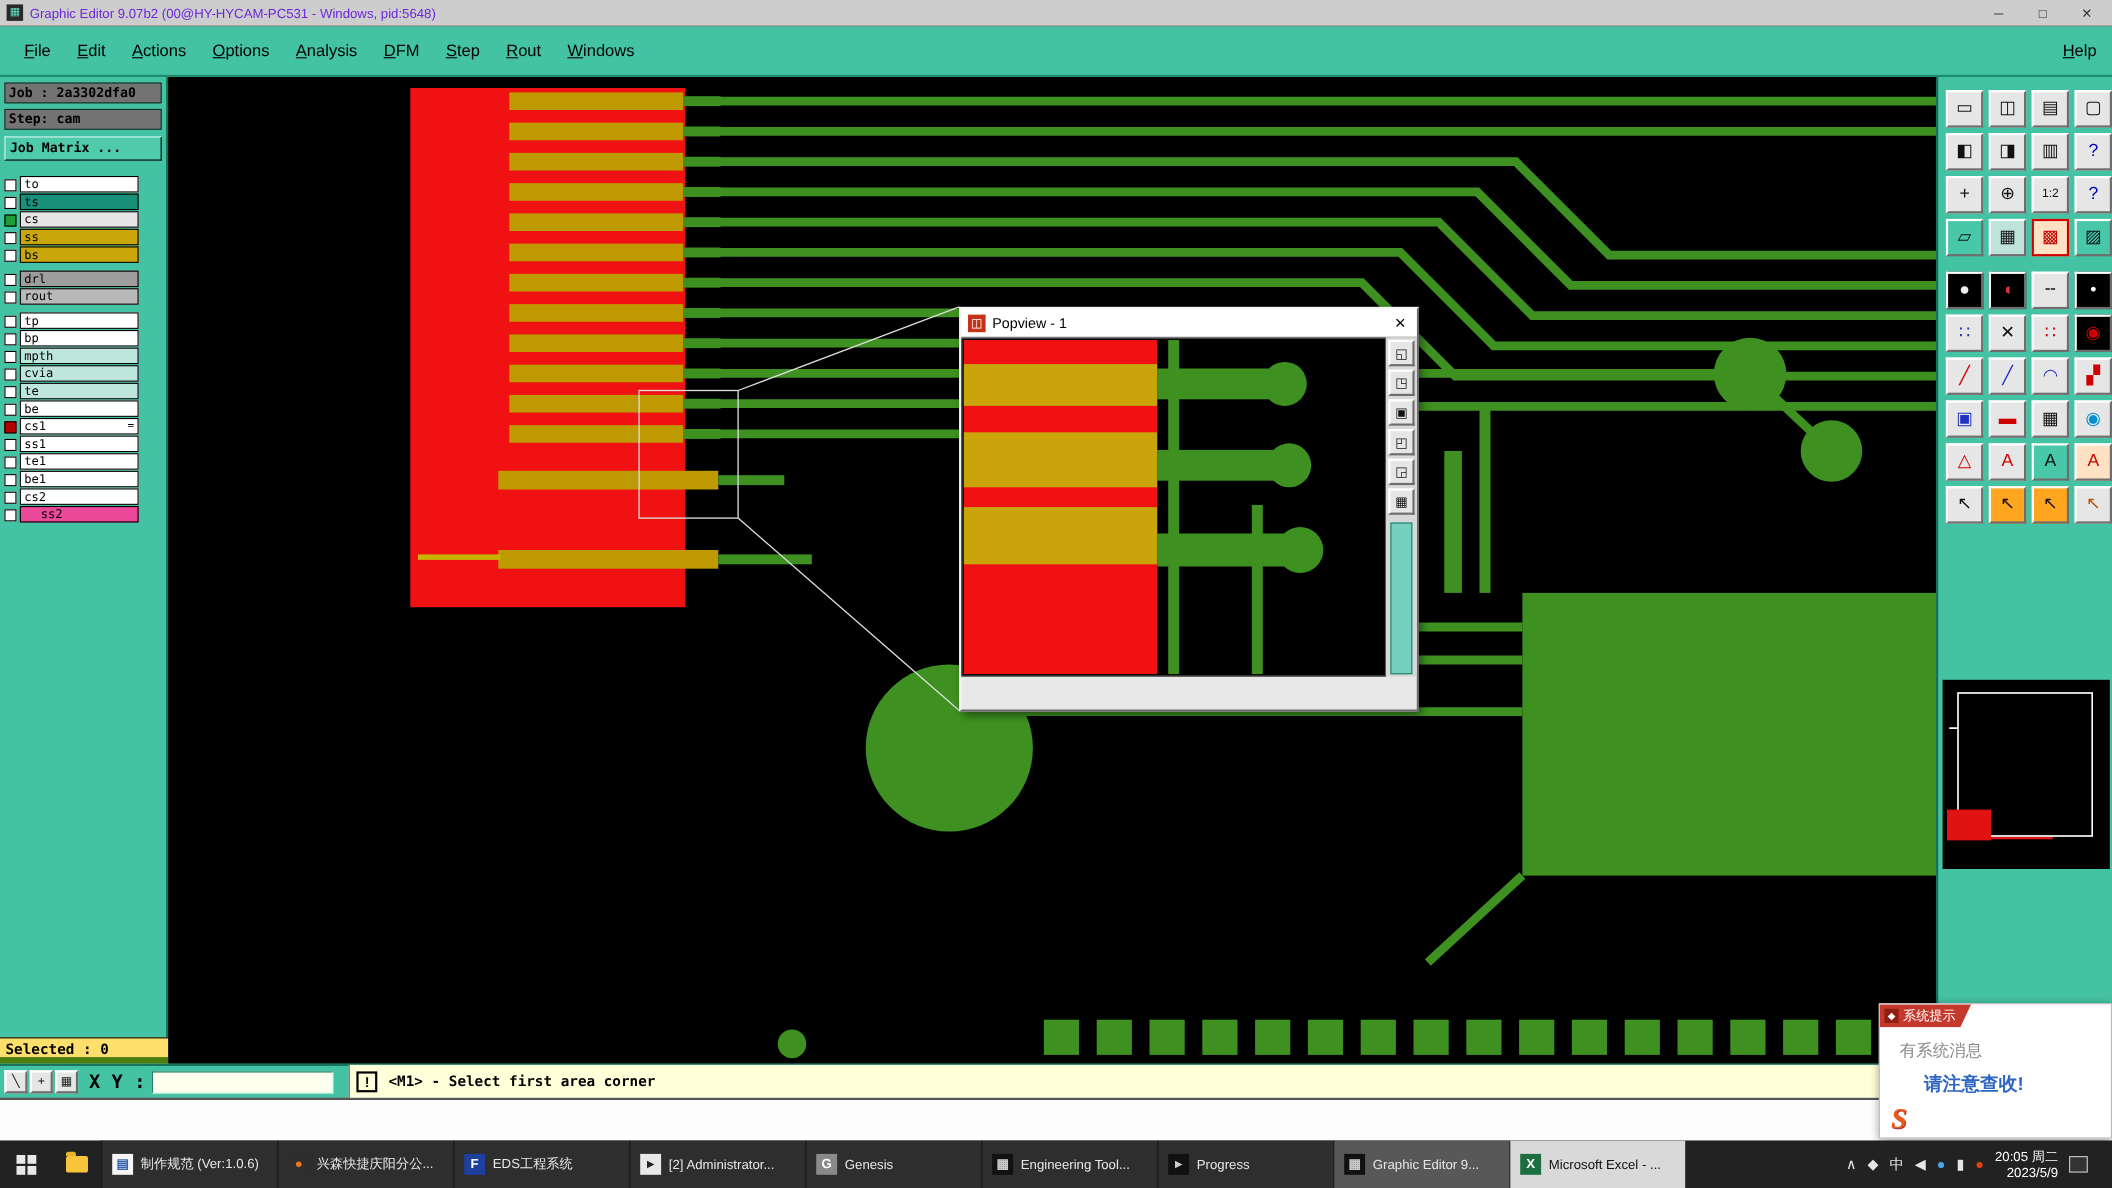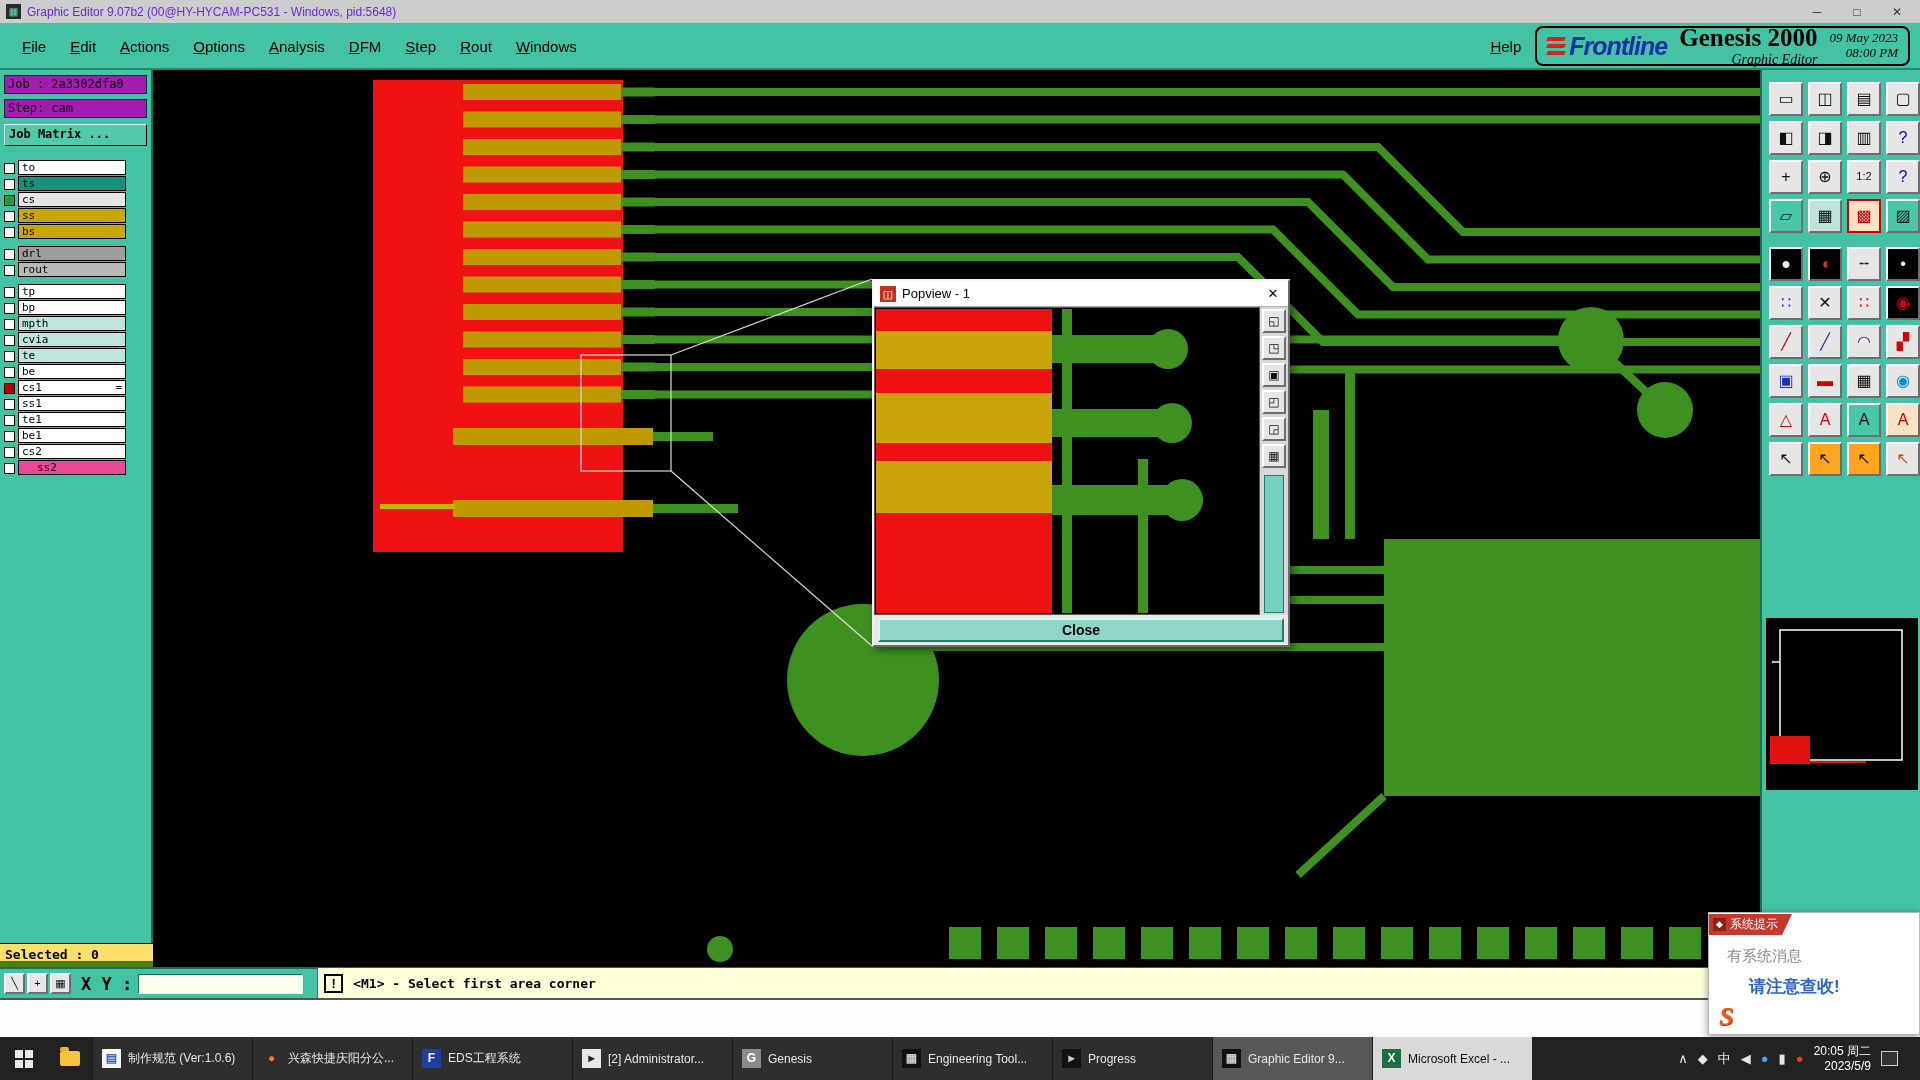--- a/index.html
+++ b/index.html
@@ -25,21 +25,21 @@
   #stripes{display:flex;flex-direction:column;gap:3px}
   #stripes div{width:18px;height:4px;background:#E02020;transform:skewX(-25deg)}
   #frontline-name{font-style:italic;font-weight:bold;font-size:25px;color:#1A2FA8;letter-spacing:-1px}
   #product-col{text-align:right}
   #product-name{font-family:"Liberation Serif",serif;font-weight:bold;font-size:25px;color:#000;line-height:1}
   #product-sub{font-family:"Liberation Serif",serif;font-style:italic;font-size:14px;color:#000;margin-top:2px}
   #date-col{font-family:"Liberation Serif",serif;font-style:italic;font-size:13px;color:#000;text-align:right;line-height:1.15}
 
   
   #left-panel{position:absolute;left:0;top:70px;width:153px;height:897px;background:#43C3A3;border-right:2px solid #16705A}
-  .job-box{margin:5px 4px 0 4px;height:19px;background:#a21caf;border:1px solid #06352B;font-family:"DejaVu Sans Mono",monospace;font-weight:normal;font-size:12px;color:#000;padding:1px 3px;white-space:nowrap;overflow:hidden}
+  .job-box{margin:5px 4px 0 4px;height:19px;background:#737373;border:1px solid #06352B;font-family:"DejaVu Sans Mono",monospace;font-weight:bold;font-size:12px;color:#000;padding:1px 3px;white-space:nowrap;overflow:hidden}
   #job-matrix-btn{margin:6px 4px 0 4px;height:22px;background:#4FCBAC;border:1px solid #000;border-top-color:#D6F5EC;border-left-color:#D6F5EC;font-family:"DejaVu Sans Mono",monospace;font-weight:bold;font-size:12px;text-align:left;padding:2px 4px;cursor:default}
   #layer-list{margin:14px 4px 0 4px;width:122px}
   .layer-row{display:flex;align-items:center;height:16px}
   .layer-row.gap{margin-top:6px}
   .layer-check{width:11px;height:11px;background:#FFF;border:1px solid #000;margin-right:3px;flex:0 0 11px}
   .layer-check.red{background:#B40000}
   .layer-check.green{background:#1F9E37}
   .layer-label{flex:1;height:15px;border:1px solid #000;margin-top:-1px;font-family:"DejaVu Sans Mono",monospace;font-weight:normal;font-size:11px;padding:0 3px;color:#000;display:flex;align-items:center}
   .layer-marker{margin-left:auto;font-size:10px}
   #selected-box{position:absolute;left:0;bottom:0;width:153px;height:24px;background:#FFDF6B;border-top:1px solid #000;border-bottom:6px solid #4d7c0f;font-family:"DejaVu Sans Mono",monospace;font-weight:bold;font-size:13px;padding:3px 5px}
@@ -132,38 +132,20 @@
         <div class="menu-item">Edit</div>
         <div class="menu-item">Actions</div>
         <div class="menu-item">Options</div>
         <div class="menu-item">Analysis</div>
         <div class="menu-item">DFM</div>
         <div class="menu-item">Step</div>
         <div class="menu-item">Rout</div>
         <div class="menu-item">Windows</div>
       </div>
     <div id="menu-help">Help</div>
-    <div id="brand-block">
-      <div id="frontline-logo">
-        <div id="stripes">
-            <div></div>
-            <div></div>
-            <div></div>
-          </div>
-        <div id="frontline-name">Frontline</div>
-      </div>
-      <div id="product-col">
-        <div id="product-name">Genesis 2000</div>
-        <div id="product-sub">Graphic Editor</div>
-      </div>
-      <div id="date-col">
-        <div>09 May 2023</div>
-        <div>08:00 PM</div>
-      </div>
-    </div>
   </div>
 
   <div id="left-panel">
     <div class="job-box">Job : 2a3302dfa0</div>
     <div class="job-box">Step: cam</div>
     <div id="job-matrix-btn">Job Matrix ...</div>
     <div id="layer-list">
         <div class="layer-row">
           <span class="layer-check"></span>
           <span class="layer-label" style="background: rgb(255, 255, 255);">to</span>
@@ -421,23 +403,20 @@
             <div class="tool-btn">◱</div>
             <div class="tool-btn">◳</div>
             <div class="tool-btn">▣</div>
             <div class="tool-btn">◰</div>
             <div class="tool-btn">◲</div>
             <div class="tool-btn">▦</div>
           </div>
         <div class="pv-scroll"></div>
       </div>
     </div>
-    <div id="pv-close-row">
-      <div id="pv-close-btn">Close</div>
-    </div>
   </div>
 
   <div id="bottom-bar">
     <div id="bottom-tools">
         <div class="tool-btn">╲</div>
         <div class="tool-btn">+</div>
         <div class="tool-btn">▦</div>
       </div>
     <div id="xy-label">X Y :</div>
     <input id="xy-input" value="" style="">

